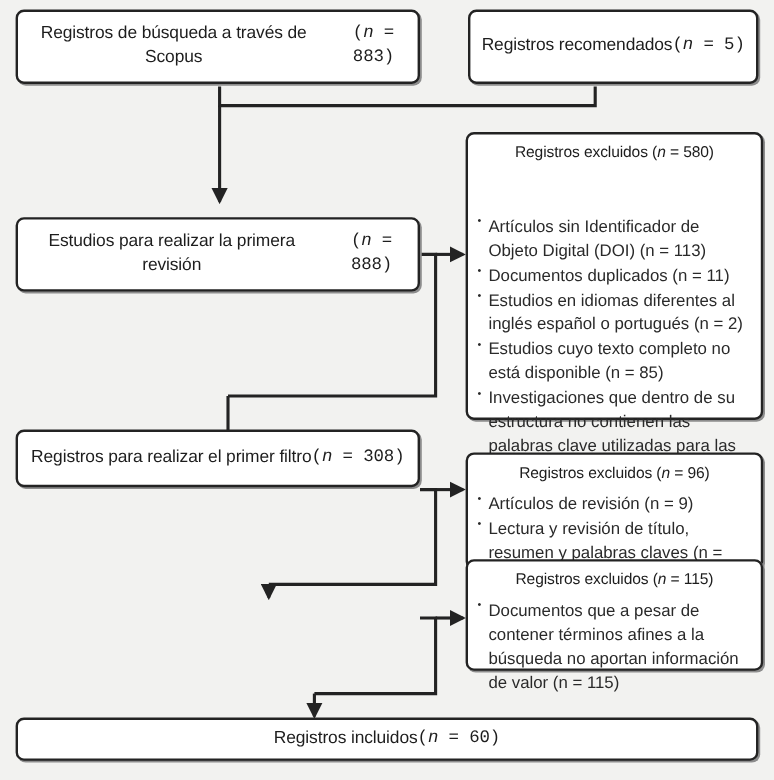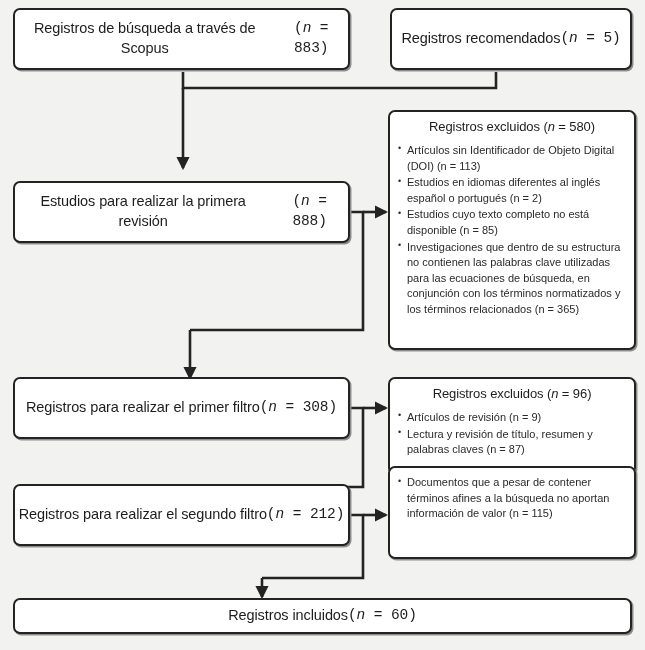--- a/index.html
+++ b/index.html
@@ -49,21 +49,21 @@
     text-align: center;
     font-size: 13px;
     line-height: 1.3;
     margin-bottom: 7px;
     letter-spacing: -0.1px;
   }
   .excl-list {
     margin: 0;
     padding: 0;
     list-style: none;
-    font-size: 11px;
+    font-size: 14px;
     line-height: 1.42;
     color: #2a2a2a;
   }
   .excl-list li {
     position: relative;
     padding-left: 9px;
     margin-bottom: 1px;
   }
   .excl-list li::before {
     content: "\2022";
@@ -114,57 +114,55 @@
   <div class="node node-main" style="left:13px; top:8px; width:337px; height:62px;">
     <span>Registros de búsqueda a través de Scopus</span>
     <span class="line2">(<span class="it">n</span> = <span>883</span>)</span>
   </div>
 
   <div class="node node-main" style="left:390px; top:8px; width:242px; height:62px;">
     <span>Registros recomendados</span>
     <span class="line2">(<span class="it">n</span> = <span>5</span>)</span>
   </div>
 
-  <div class="node node-excl" style="left:388px; top:110px; width:248px; height:240px;">
+  <div class="node node-excl" style="left:388px; top:110px; width:248px; height:240px;gap:36px;">
     <div class="excl-title"><span>Registros excluidos</span> (<span class="it">n</span> = <span>580</span>)</div>
     <ul class="excl-list">
       <li>Artículos sin Identificador de Objeto Digital (DOI) (n = 113)</li>
+      <li>Documentos duplicados (n = 11)</li>
       <li>Estudios en idiomas diferentes al inglés español o portugués (n = 2)</li>
       <li>Estudios cuyo texto completo no está disponible (n = 85)</li>
       <li>Investigaciones que dentro de su estructura no contienen las palabras clave utilizadas para las ecuaciones de búsqueda, en conjunción con los términos normatizados y los términos relacionados (n = 365)</li>
     </ul>
   </div>
 
   <div class="node node-main" style="left:13px; top:181px; width:337px; height:62px;">
     <span>Estudios para realizar la primera revisión</span>
     <span class="line2">(<span class="it">n</span> = <span>888</span>)</span>
   </div>
 
   <div class="node node-excl" style="left:388px; top:363px; width:248px; height:98px;margin-top:14px;">
     <div class="excl-title"><span>Registros excluidos</span> (<span class="it">n</span> = <span>96</span>)</div>
     <ul class="excl-list">
       <li>Artículos de revisión (n = 9)</li>
       <li>Lectura y revisión de título, resumen y palabras claves (n = 87)</li>
     </ul>
   </div>
 
-  <div class="node node-main" style="left:13px; top:377px; width:337px; height:62px;">
+  <div class="node node-main" style="left:13px; top:358px; width:337px; height:48px;">
     <span>Registros para realizar el primer filtro</span>
     <span class="line2">(<span class="it">n</span> = <span>308</span>)</span>
   </div>
 
   <div class="node node-excl" style="left:388px; top:466px; width:248px; height:93px;">
+    <div class="excl-title"><span>Registros excluidos</span> (<span class="it">n</span> = <span>115</span>)</div>
     <ul class="excl-list">
       <li>Documentos que a pesar de contener términos afines a la búsqueda no aportan información de valor (n = 115)</li>
     </ul>
   </div>
 
-  <div class="node node-main" style="left:13px; top:484px; width:337px; height:62px;">
-    <span>Registros para realizar el segundo filtro</span>
-    <span class="line2">(<span class="it">n</span> = <span>212</span>)</span>
-  </div>
 
   <div class="node node-main" style="left:13px; top:598px; width:619px; height:36px;">
     <span>Registros incluidos</span>
     <span class="line2">(<span class="it">n</span> = <span>60</span>)</span>
   </div>
 
 </div>
 
 </body></html>

